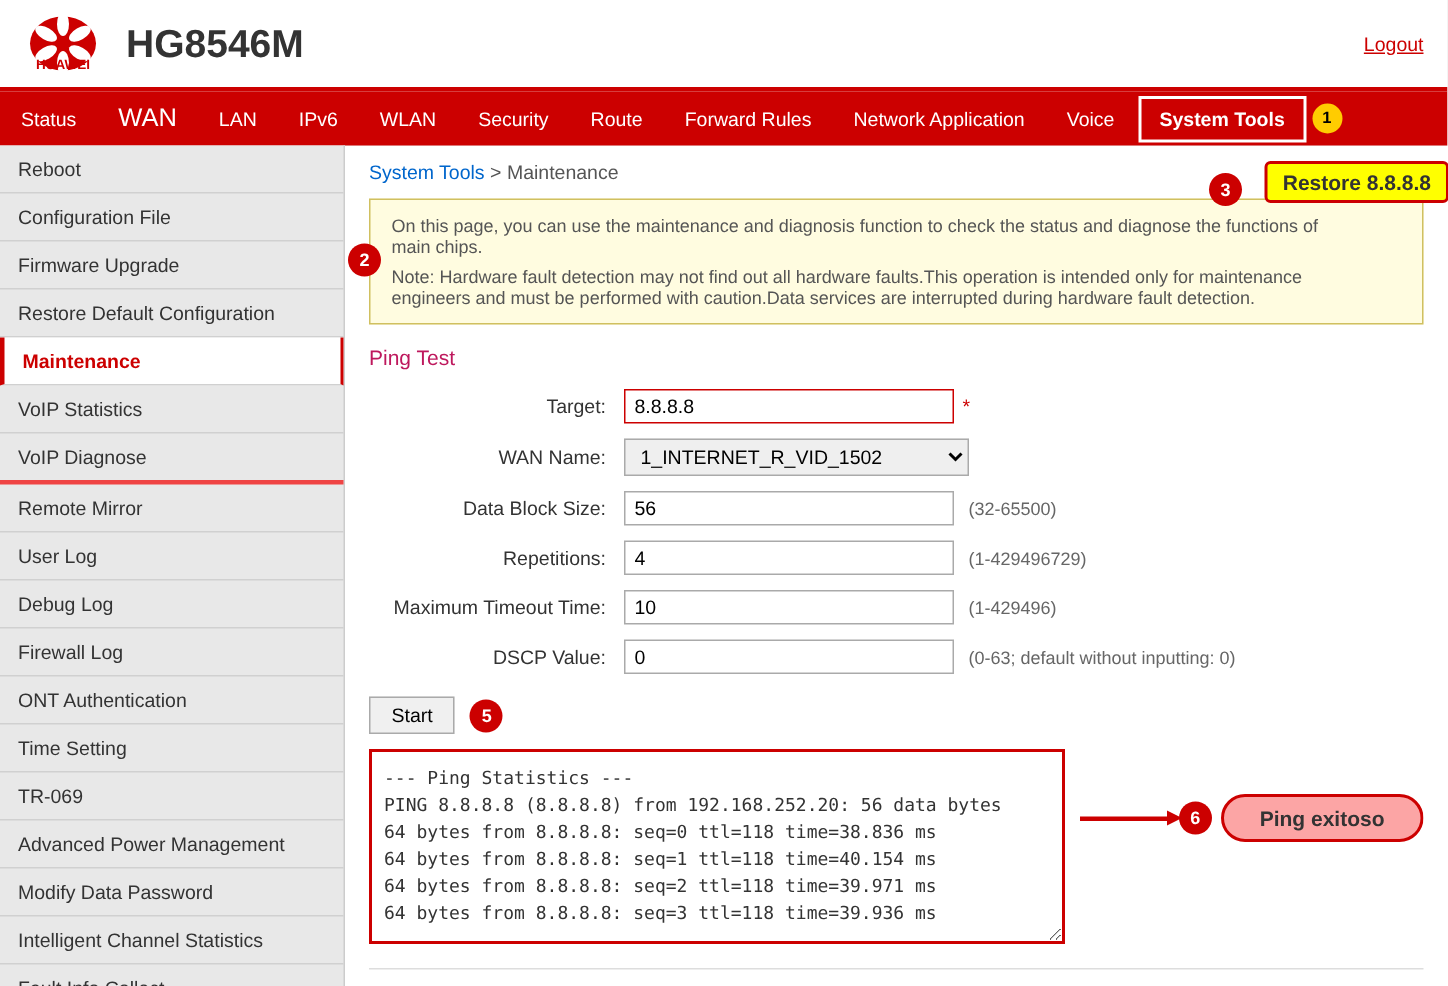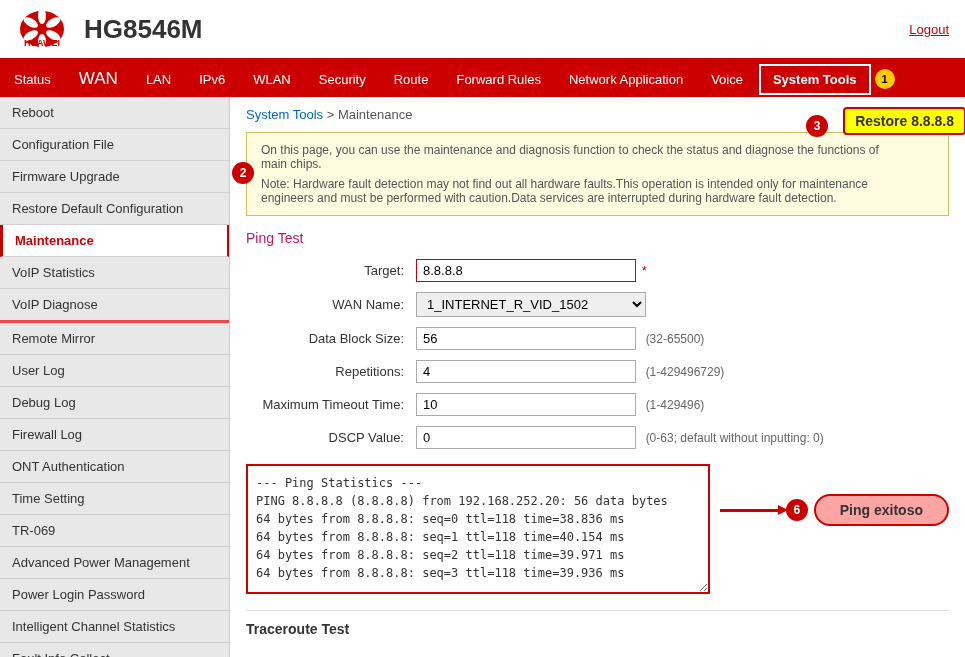--- a/index.html
+++ b/index.html
@@ -53,21 +53,21 @@
     <div style="padding:8px 12px; cursor:pointer; border-bottom:1px solid #d0d0d0; color:#333; font-size:13px;">VoIP Statistics</div>
     <div style="padding:8px 12px; cursor:pointer; border-bottom:3px solid #ef4444; color:#333; font-size:13px;">VoIP Diagnose</div>
     <div style="padding:8px 12px; cursor:pointer; border-bottom:1px solid #d0d0d0; color:#333; font-size:13px;">Remote Mirror</div>
     <div style="padding:8px 12px; cursor:pointer; border-bottom:1px solid #d0d0d0; color:#333; font-size:13px;">User Log</div>
     <div style="padding:8px 12px; cursor:pointer; border-bottom:1px solid #d0d0d0; color:#333; font-size:13px;">Debug Log</div>
     <div style="padding:8px 12px; cursor:pointer; border-bottom:1px solid #d0d0d0; color:#333; font-size:13px;">Firewall Log</div>
     <div style="padding:8px 12px; cursor:pointer; border-bottom:1px solid #d0d0d0; color:#333; font-size:13px;">ONT Authentication</div>
     <div style="padding:8px 12px; cursor:pointer; border-bottom:1px solid #d0d0d0; color:#333; font-size:13px;">Time Setting</div>
     <div style="padding:8px 12px; cursor:pointer; border-bottom:1px solid #d0d0d0; color:#333; font-size:13px;">TR-069</div>
     <div style="padding:8px 12px; cursor:pointer; border-bottom:1px solid #d0d0d0; color:#333; font-size:13px;">Advanced Power Management</div>
-    <div style="padding:8px 12px; cursor:pointer; border-bottom:1px solid #d0d0d0; color:#333; font-size:13px;">Power Login Password</div>
+    <div style="padding:8px 12px; cursor:pointer; border-bottom:1px solid #d0d0d0; color:#333; font-size:13px;">Modify Data Password</div>
     <div style="padding:8px 12px; cursor:pointer; border-bottom:1px solid #d0d0d0; color:#333; font-size:13px;">Intelligent Channel Statistics</div>
     <div style="padding:8px 12px; cursor:pointer; border-bottom:1px solid #d0d0d0; color:#333; font-size:13px;">Fault Info Collect</div>
 
   </div>
 
   <div style="flex:1; padding:10px 16px; background:white; overflow:auto; position:relative;">
 
     <div style="color:#555; margin-bottom:10px; font-size:13px;">
       <span style="color:#0066cc; cursor:pointer;">System Tools</span>
       <span> &gt; </span>
@@ -137,20 +137,25 @@
         <tr>
           <td style="padding:5px 12px 5px 0; text-align:right; color:#333;">DSCP Value:</td>
           <td style="padding:5px 0;">
             <input type="text" value="0" style="width: 220px; padding: 3px 6px; border: 1px solid rgb(170, 170, 170); font-size: 13px;">
             <span style="color:#666; font-size:12px; margin-left:6px;">(0-63; default without inputting: 0)</span>
           </td>
         </tr>
       </tbody>
         </table>
 
+      <div style="display:flex; align-items:center; margin-bottom:10px; gap:10px;">
+        <button style="background:#f0f0f0; border:1px solid #aaa; padding:4px 14px; cursor:pointer; font-size:13px;">Start</button>
+
+        <span style="background:#cc0000; color:white; border-radius:50%; width:22px; height:22px; display:inline-flex; align-items:center; justify-content:center; font-weight:bold; font-size:12px;">5</span>
+      </div>
 
       <div style="position:relative; display:flex; align-items:flex-start; gap:10px;">
         <textarea style="width: 550px; height: 130px; font-family: monospace; font-size: 12px; color: rgb(51, 51, 51); border: 2px solid rgb(204, 0, 0); padding: 8px; resize: vertical; background: white; line-height: 1.5;">--- Ping Statistics ---
 PING 8.8.8.8 (8.8.8.8) from 192.168.252.20: 56 data bytes
 64 bytes from 8.8.8.8: seq=0 ttl=118 time=38.836 ms
 64 bytes from 8.8.8.8: seq=1 ttl=118 time=40.154 ms
 64 bytes from 8.8.8.8: seq=2 ttl=118 time=39.971 ms
 64 bytes from 8.8.8.8: seq=3 ttl=118 time=39.936 ms
 
 --- 8.8.8.8 ping statistics ---

